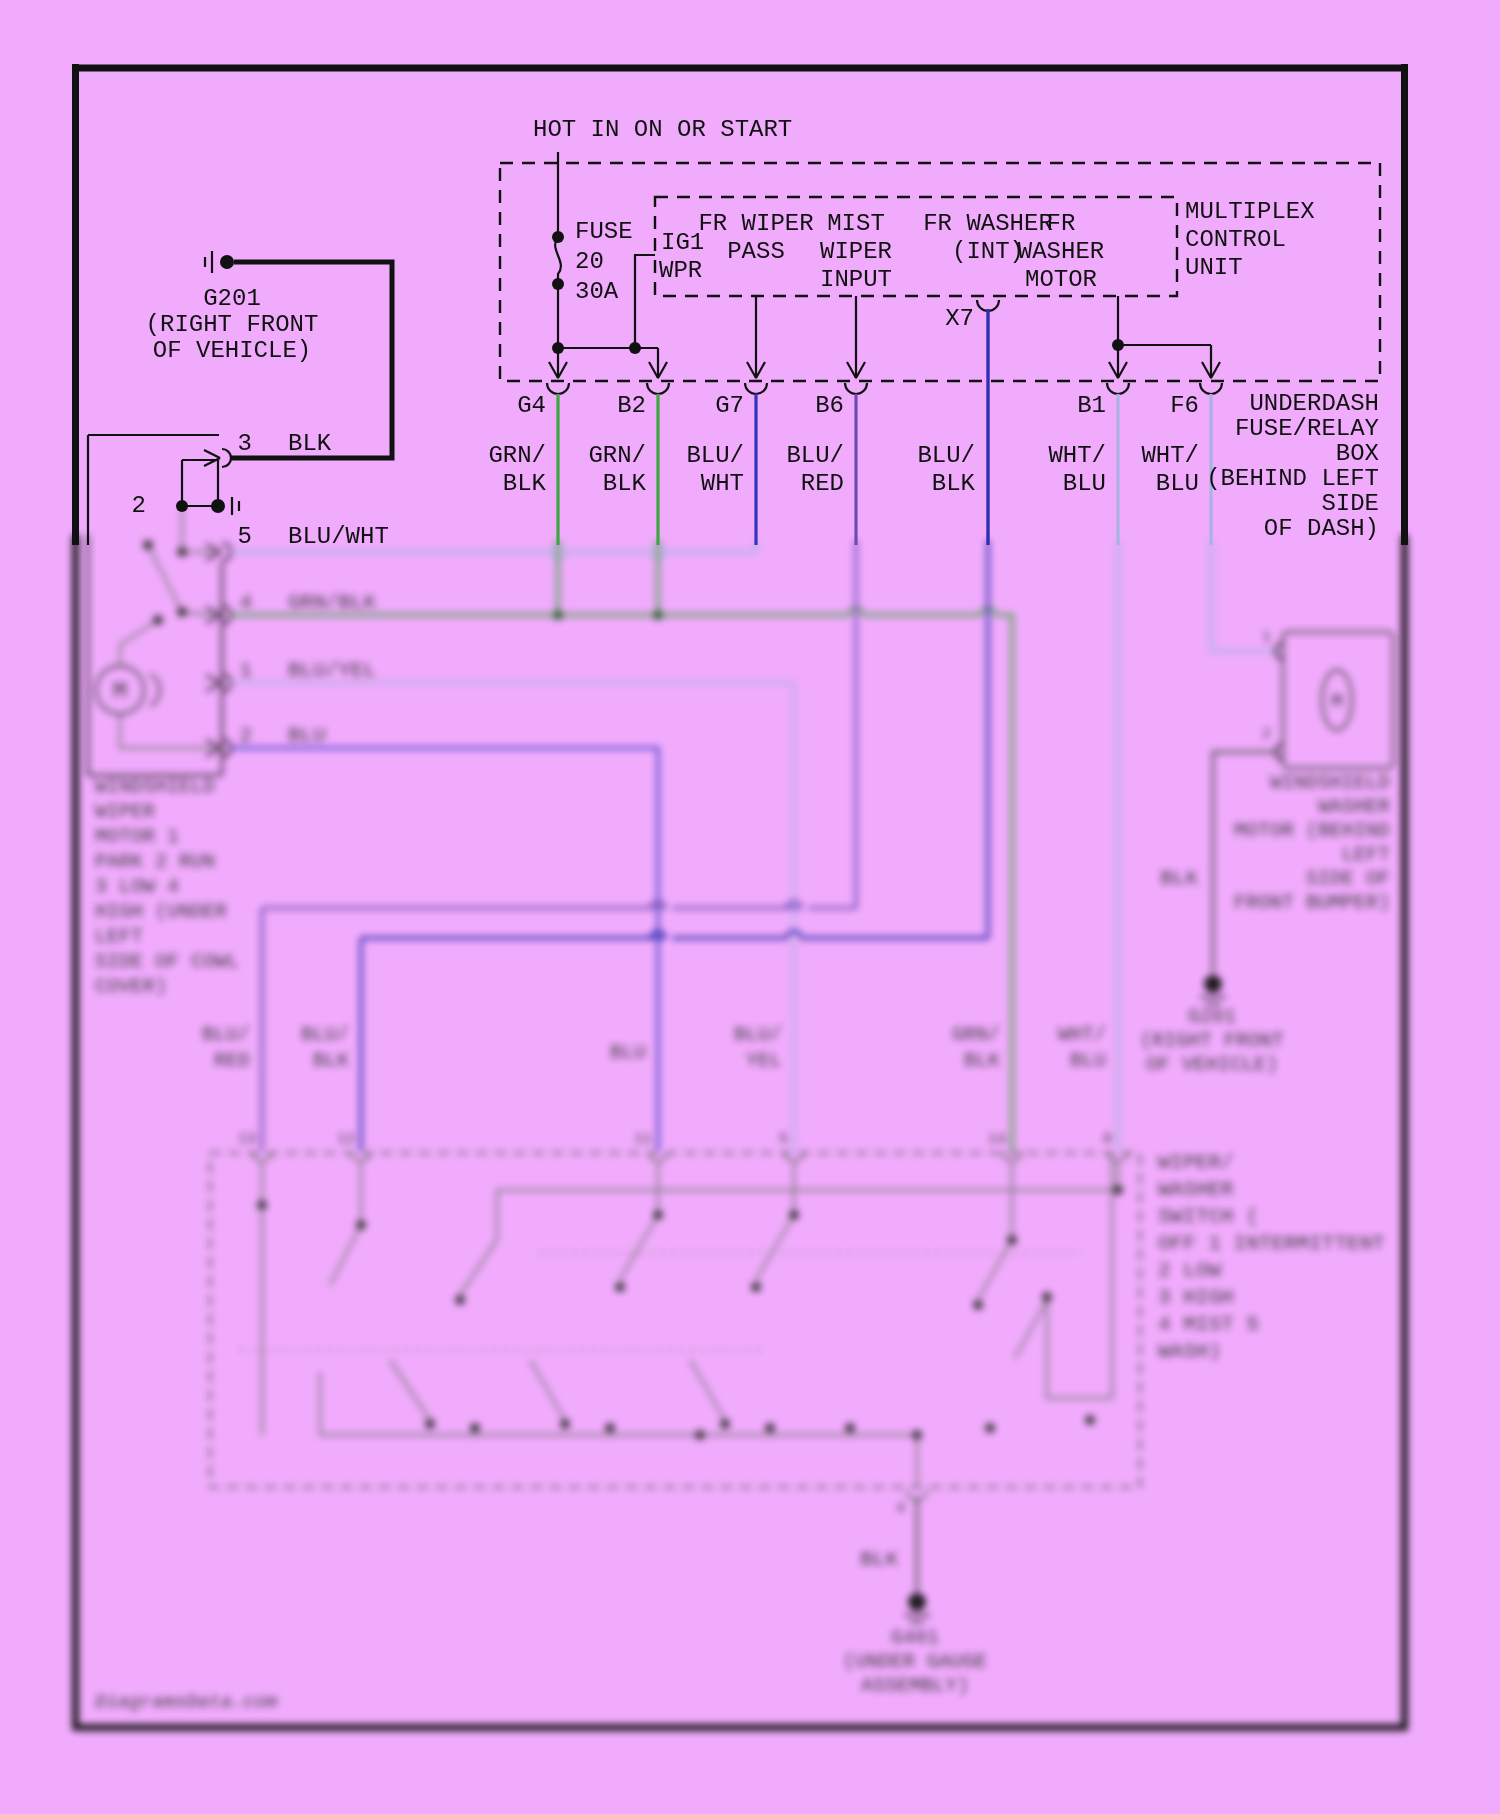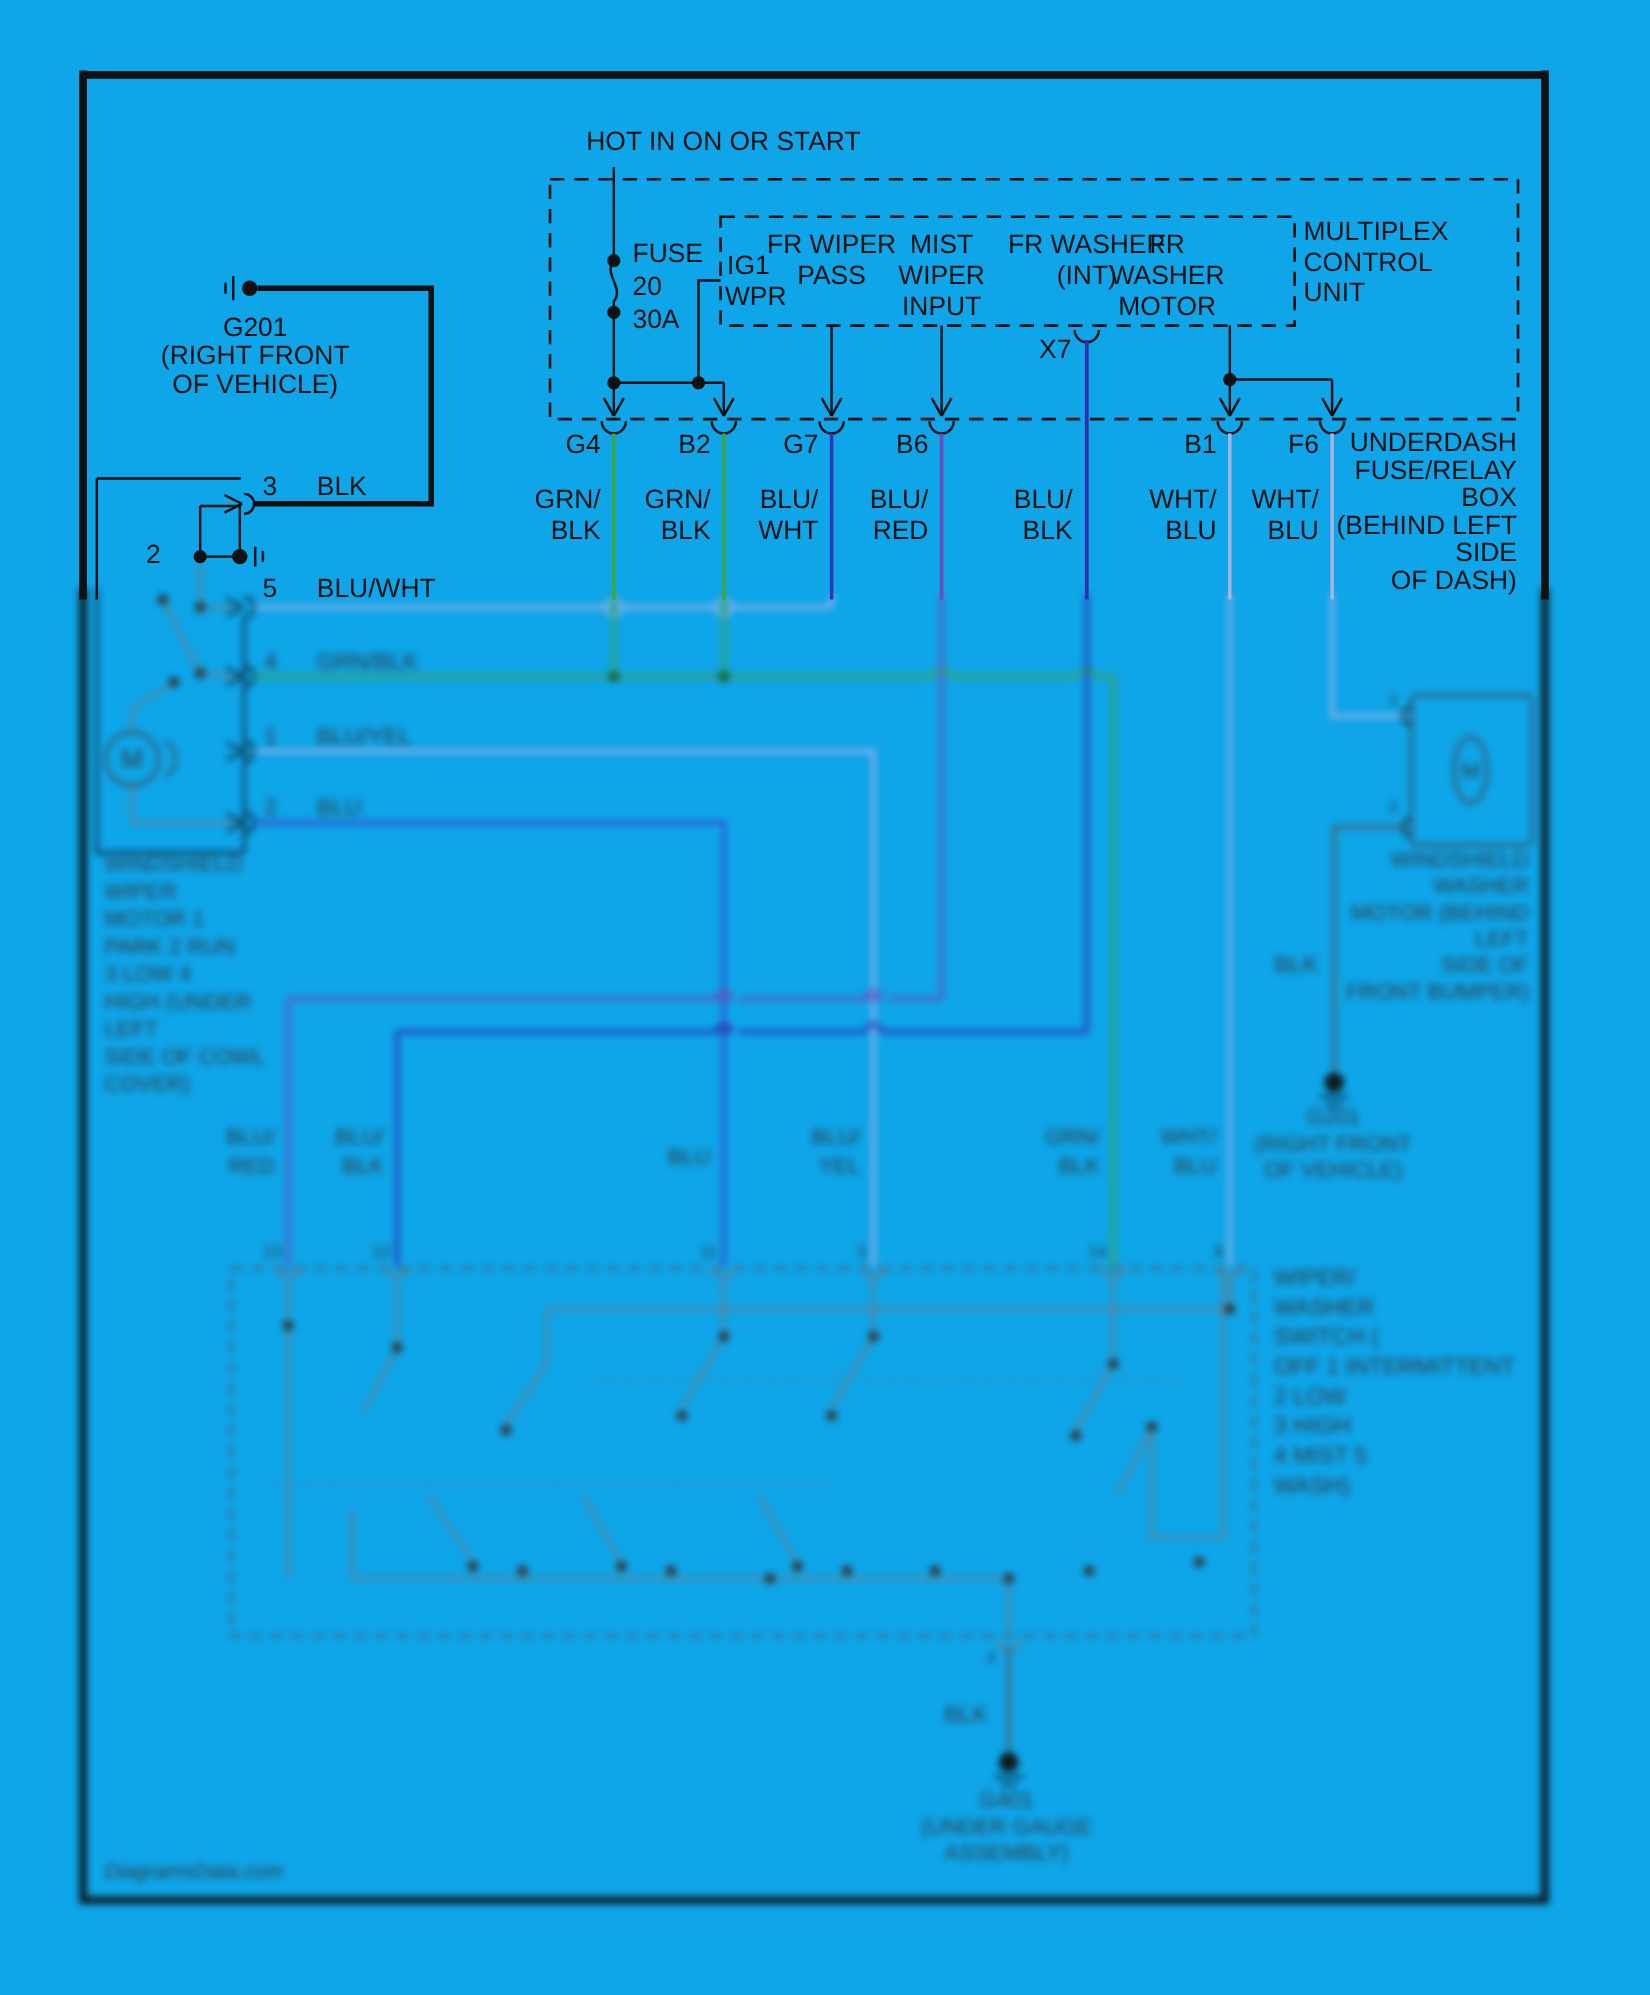--- a/index.html
+++ b/index.html
@@ -1,17 +1,17 @@
 <!DOCTYPE html>
 <html><head>
 <meta charset="utf-8">
 <style>
   html,body{margin:0;padding:0;background:#fff;}
-  .stage{position:relative;width:1500px;height:1814px;background:#0ea5e9;overflow:hidden;
-         font-family:Liberation Sans, sans-serif;}
+  .stage{position:relative;width:1500px;height:1814px;background:#f0abfc;overflow:hidden;
+         font-family:Liberation Mono, monospace;}
   .layer{position:absolute;left:0;top:0;}
   .blur{filter:blur(3.6px);opacity:.93;}
   text{fill:#111;}
   .blur text{fill:#333;}
   .t24{font-size:24px;}
   .t21{font-size:21px;}
   .t20{font-size:20px;}
   .t15{font-size:15px;}
   .mid{text-anchor:middle;}
   .end{text-anchor:end;}

